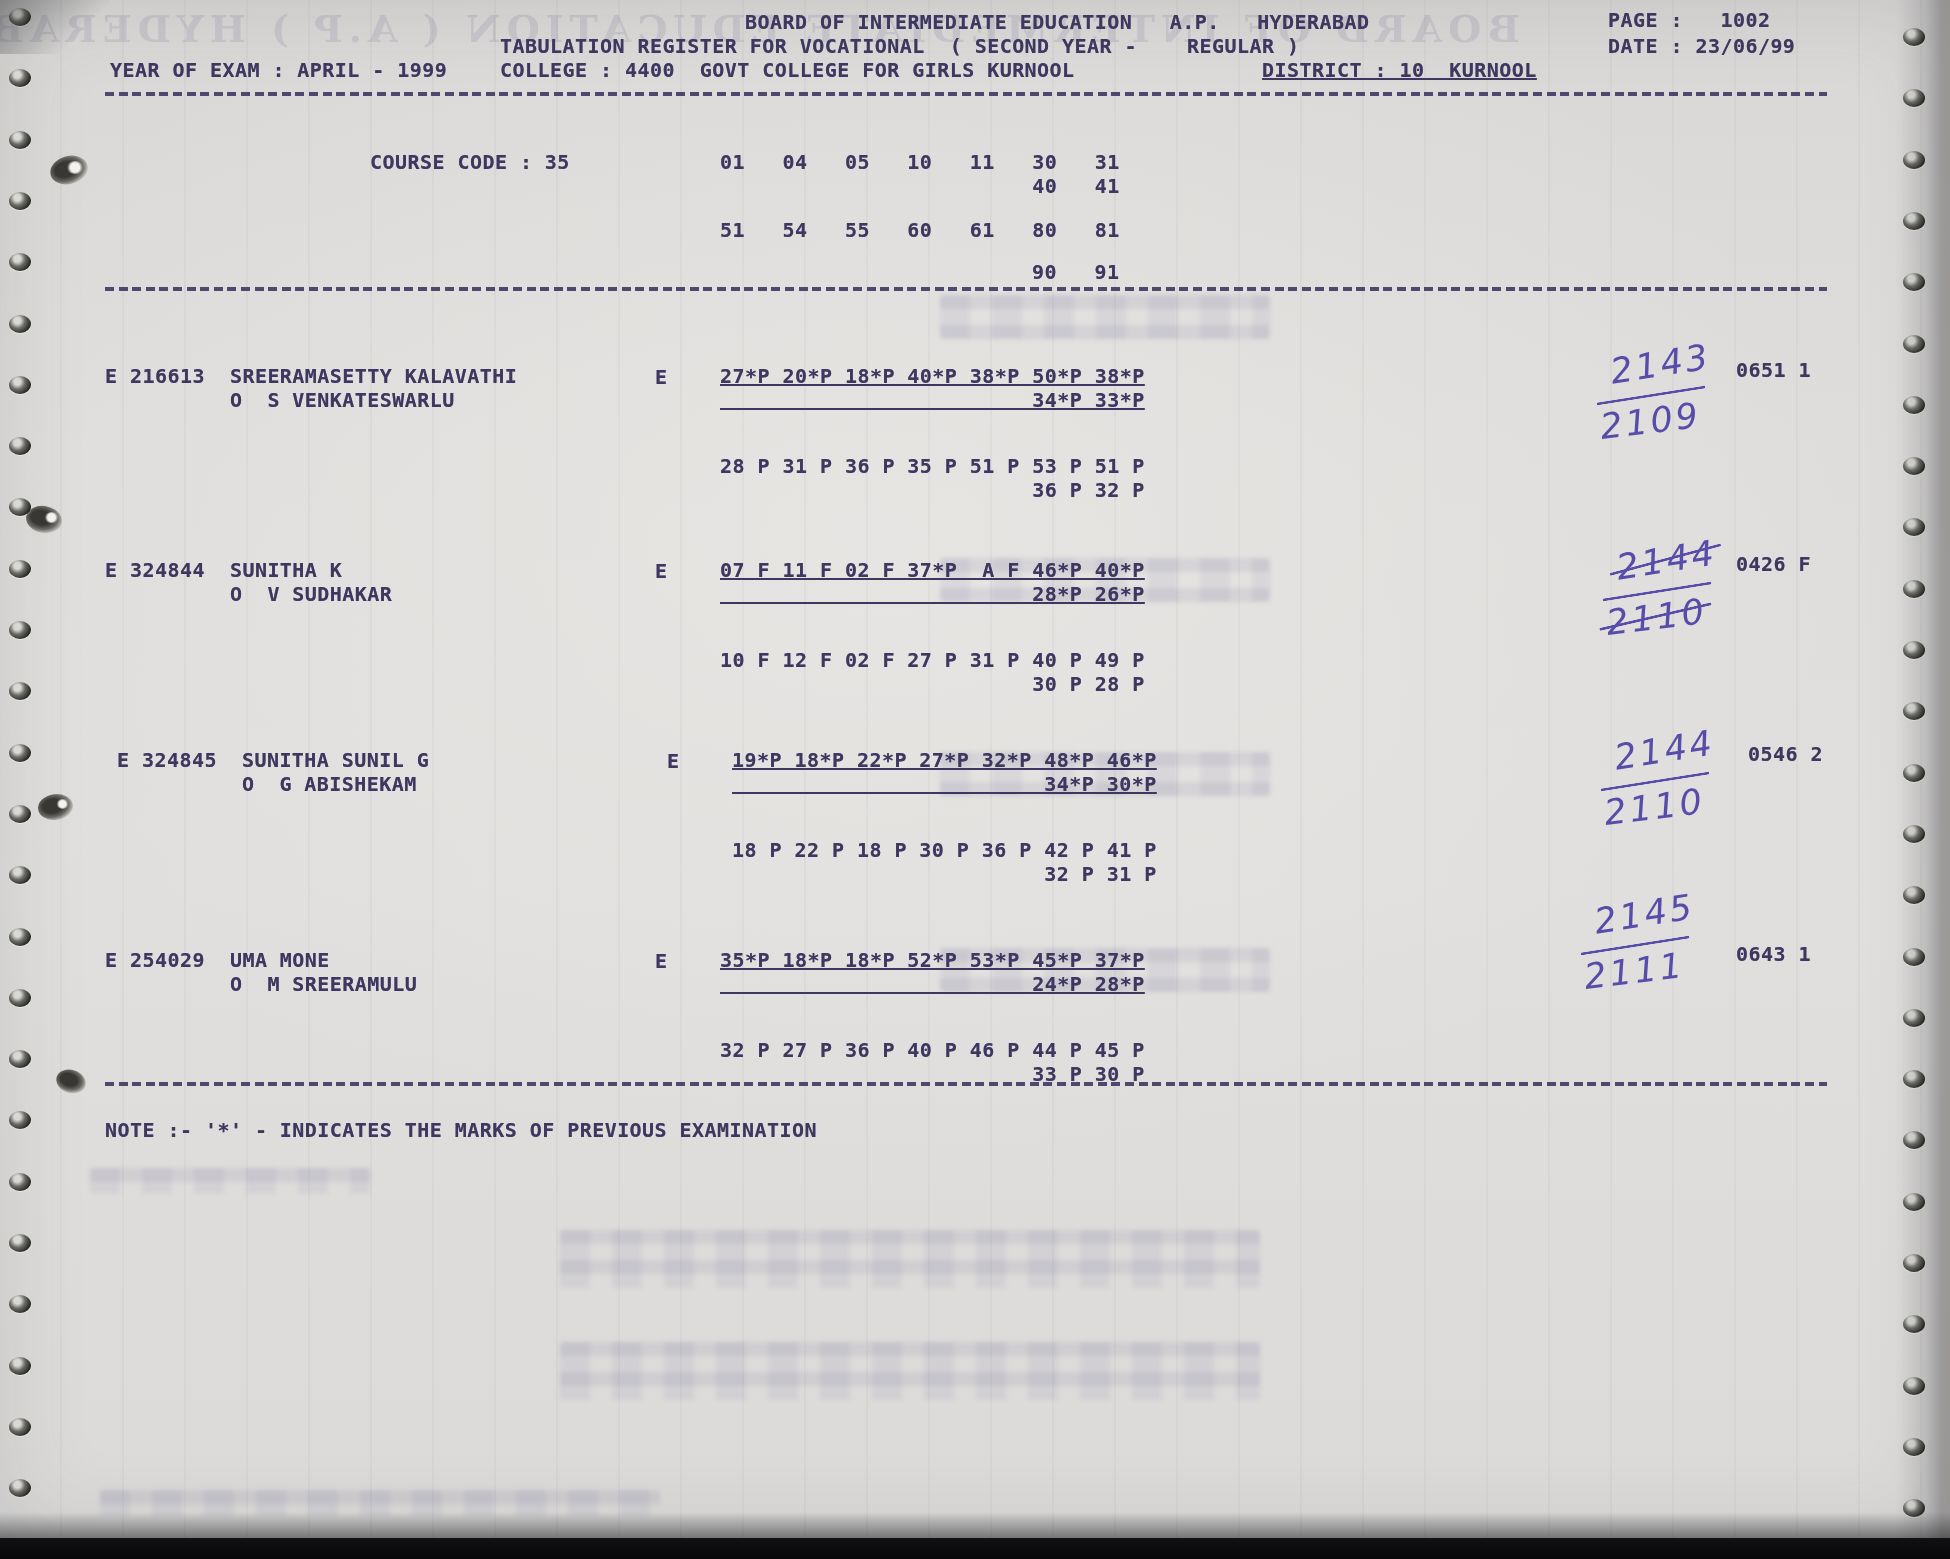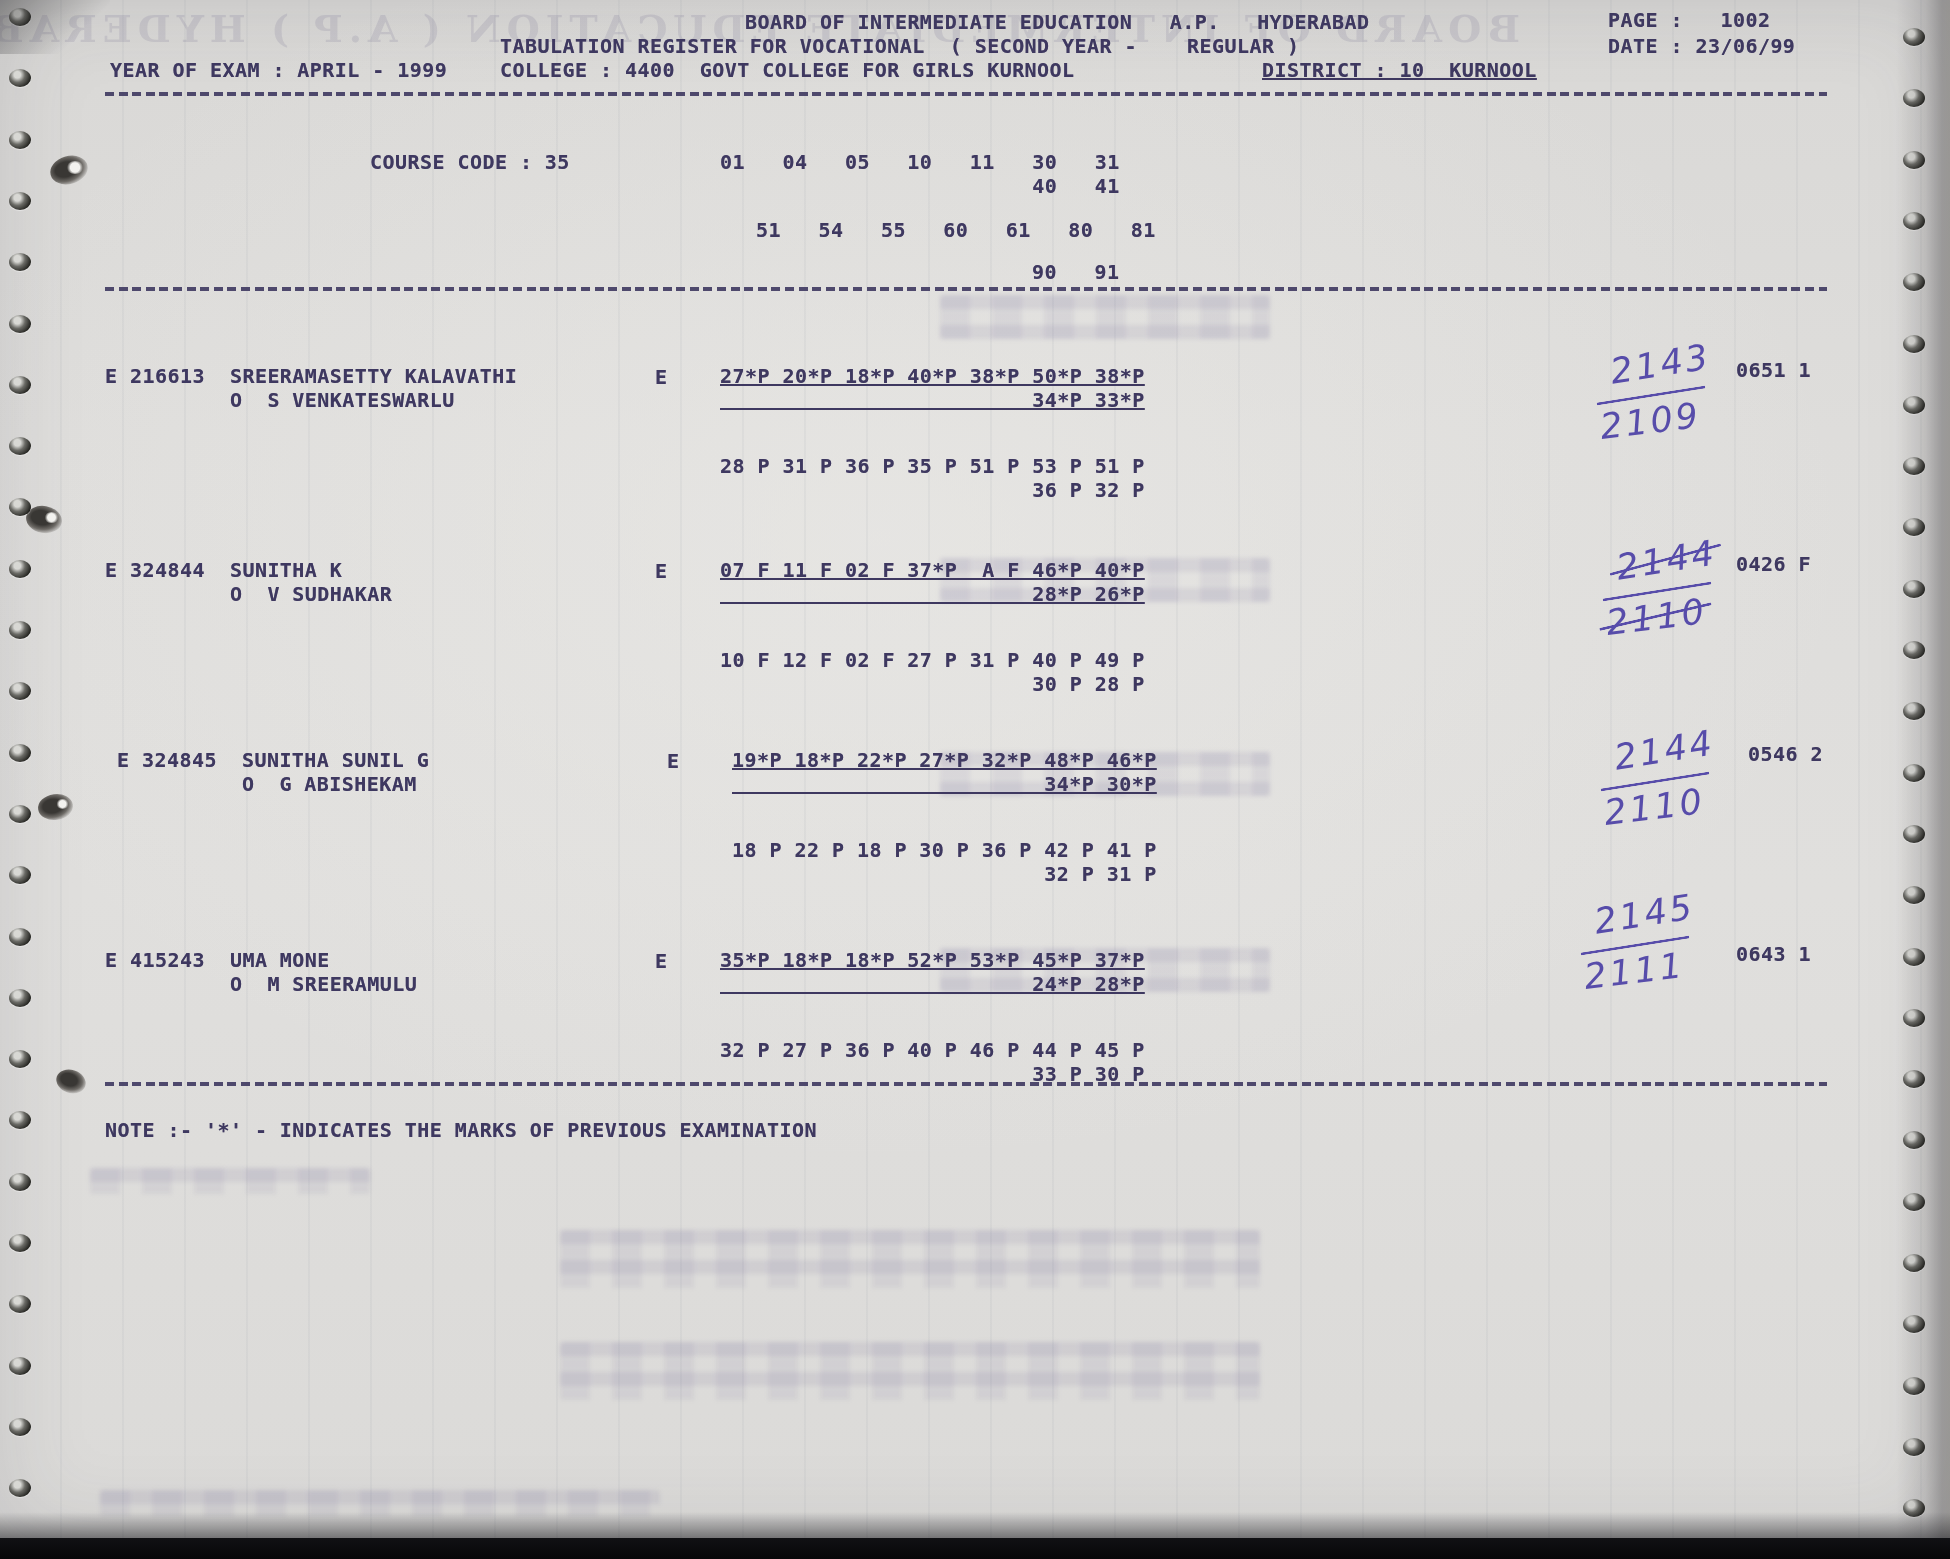--- a/index.html
+++ b/index.html
@@ -41,21 +41,21 @@
   .pos-board{left:745px;top:10px;}
   .pos-page{left:1608px;top:8px;}
   .pos-register{left:500px;top:34px;}
   .pos-date{left:1608px;top:34px;}
   .pos-year{left:110px;top:58px;}
   .pos-college{left:500px;top:58px;}
   .pos-district{left:1262px;top:58px;text-decoration:underline;}
   
   .pos-course-label{left:370px;top:150px;}
   .pos-codes1{left:720px;top:150px;}
-  .pos-codes2{left:756px;top:218px;}
+  .pos-codes2{left:720px;top:218px;}
   .pos-codes2b{left:1032px;top:260px;}
   
   .record{position:absolute;left:0;width:1950px;height:190px;}
   .reg{left:105px;top:0;}
   .medium{left:655px;top:1px;}
   .prev{left:720px;top:0;text-decoration:underline;}
   .curr{left:720px;top:90px;}
   .result{left:1736px;top:-6px;text-align:right;}
   .hw{
     position:absolute;width:135px;height:112px;
@@ -199,21 +199,21 @@
                          32 P 31 P</div>
       <div class="mono result">0546 2</div>
       <div class="hw" style="left:1588px;top:-18px;">
         <span class="num">2144</span>
         <span class="bar"></span>
         <span class="den">2110</span>
       </div>
     </div>
 
     <div class="record" style="top:948px;">
-      <div class="mono reg">E 415243  UMA MONE
+      <div class="mono reg">E 254029  UMA MONE
           O  M SREERAMULU</div>
       <div class="mono medium">E</div>
       <div class="mono prev">35*P 18*P 18*P 52*P 53*P 45*P 37*P
                          24*P 28*P</div>
       <div class="mono curr">32 P 27 P 36 P 40 P 46 P 44 P 45 P
                          33 P 30 P</div>
       <div class="mono result">0643 1</div>
       <div class="hw" style="left:1580px;top:-54px;">
         <span class="num">2145</span>
         <span class="bar"></span>

